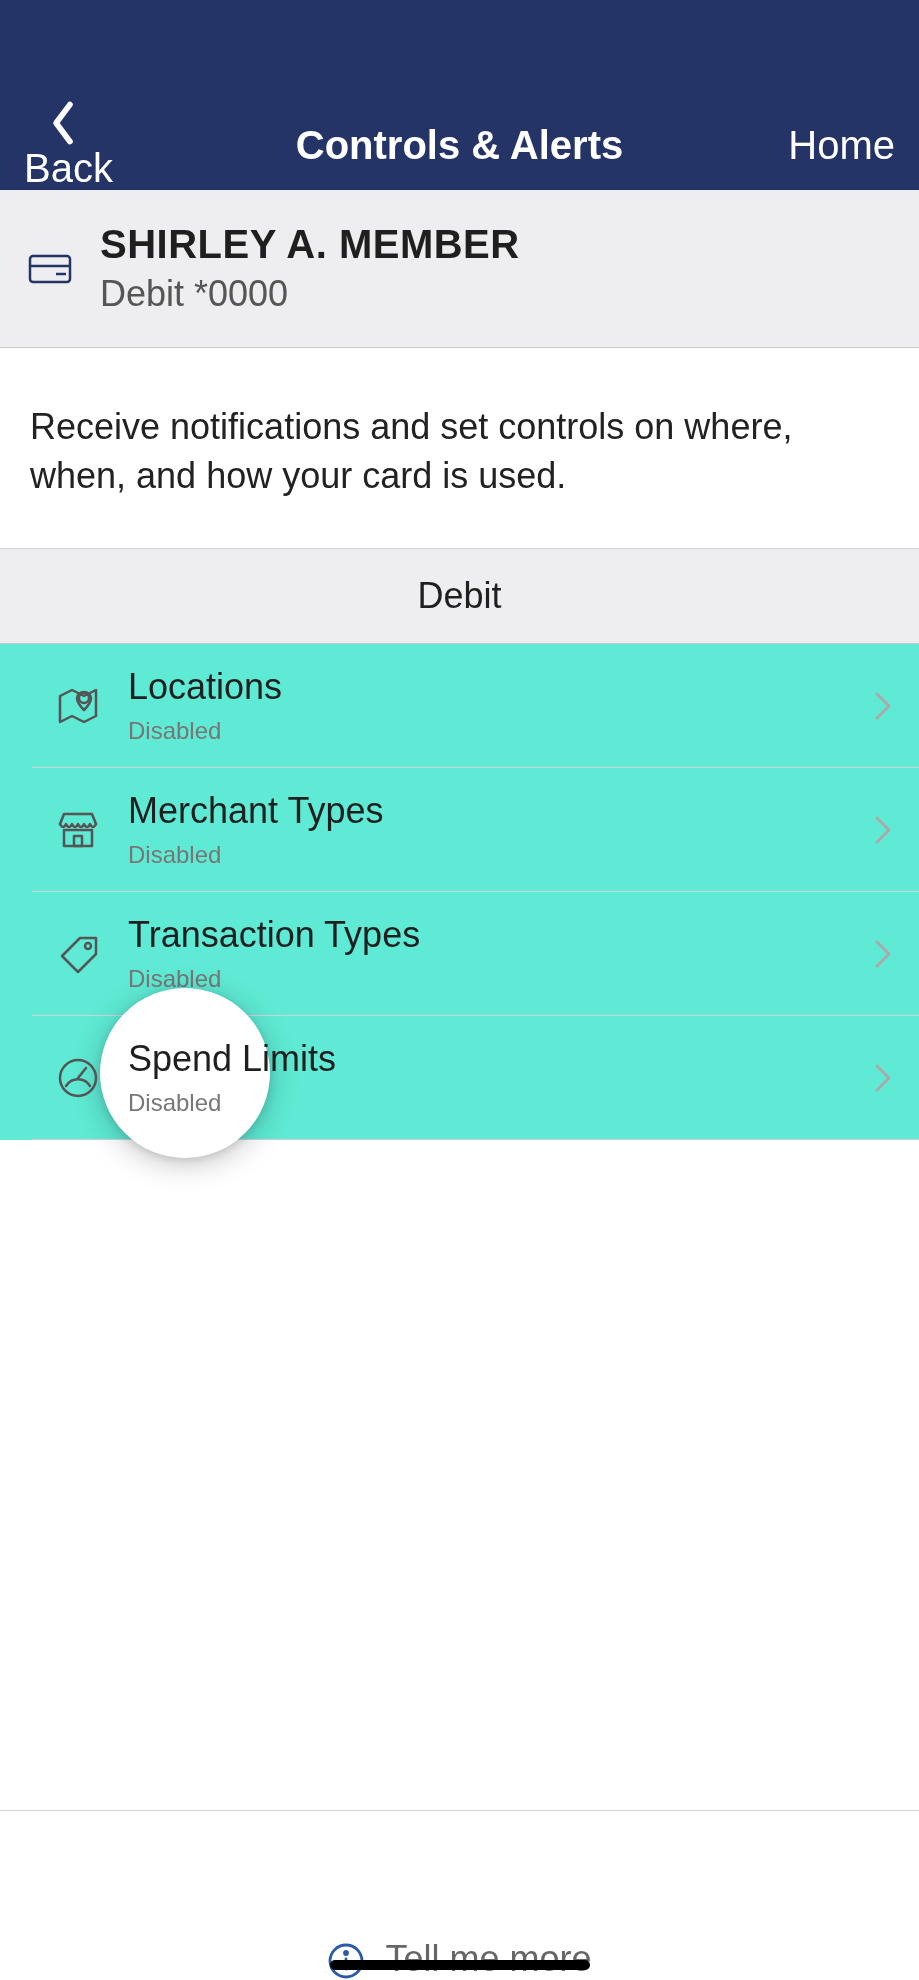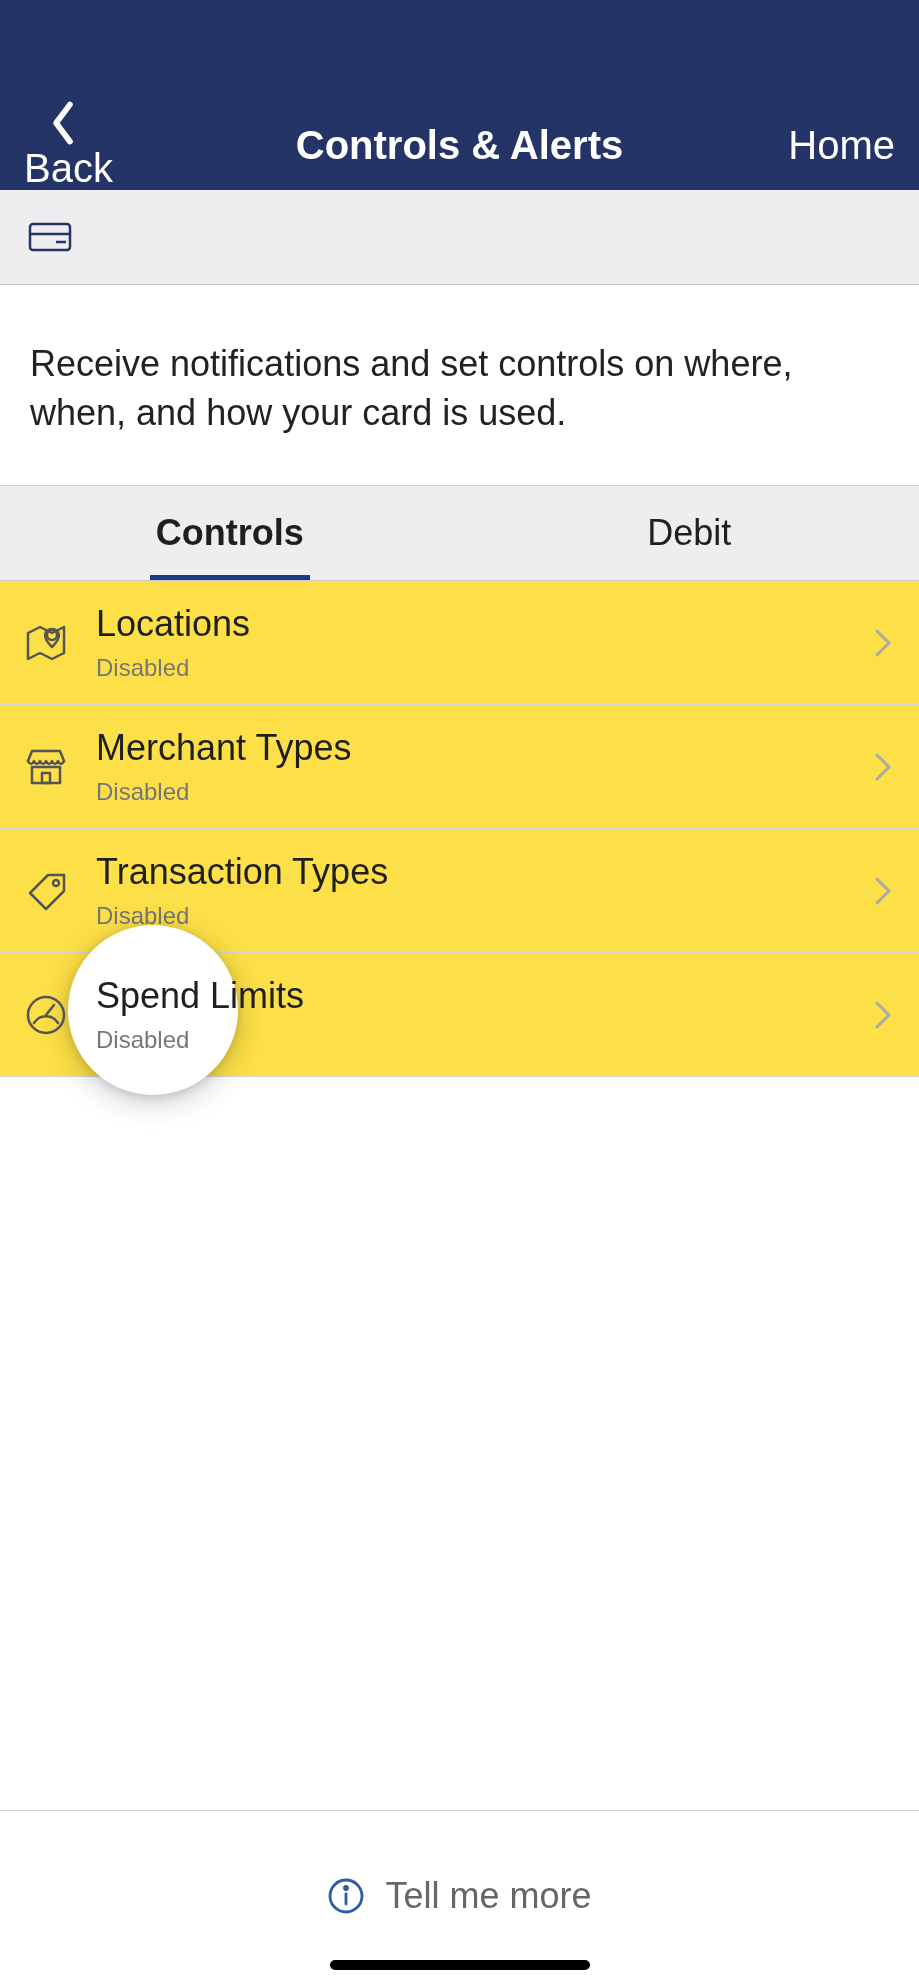--- a/index.html
+++ b/index.html
@@ -91,21 +91,21 @@
   .tab.active::after {
     content: "";
     position: absolute;
     bottom: 0;
     left: 50%;
     transform: translateX(-50%);
     width: 160px;
     height: 5px;
     background: #1b3a8a;
   }
-  .list { background: #fde047; }
+  .list { background: #5eead4; padding-left: 32px; }
   .list-item {
     display: flex;
     align-items: center;
     padding: 22px 26px 22px 24px;
     border-bottom: 1px solid #d2d2d6;
     cursor: pointer;
   }
   .list-icon {
     width: 44px;
     height: 44px;
@@ -128,21 +128,21 @@
   }
   .chevron { width: 20px; height: 32px; flex-shrink: 0; }
   .footer {
     position: absolute;
     left: 0;
     right: 0;
     bottom: 0;
     border-top: 1px solid #d2d2d6;
     height: 170px;
     display: flex;
-    align-items: center;
+    align-items: flex-end;
     justify-content: center;
     gap: 20px;
     background: #fff;
   }
   .info-icon { width: 38px; height: 38px; }
   .footer-text {
     font-size: 36px;
     color: #666;
     cursor: pointer;
   }
@@ -186,26 +186,29 @@
   <div class="nav-title">Controls &amp; Alerts</div>
   <div class="nav-home">Home</div>
 </div>
 
 <div class="card-header">
   <svg class="card-icon" viewBox="0 0 44 30" fill="none" stroke="#243466" stroke-width="2.5">
     <rect x="2" y="2" width="40" height="26" rx="3"></rect>
     <line x1="2" y1="12" x2="42" y2="12"></line>
     <line x1="28" y1="20" x2="38" y2="20"></line>
   </svg>
+  <div>
+    <div class="card-name">SHIRLEY A. MEMBER</div>
+    <div class="card-sub">Debit *0000</div>
+  </div>
 </div>
 
 <div class="description">Receive notifications and set controls on where, when, and how your card is used.</div>
 
 <div class="tabs">
-  <div class="tab active">Controls</div>
   <div class="tab">Debit</div>
 </div>
 
 <div class="list">
 
   <div class="list-item">
     <div class="list-icon">
       <svg viewBox="0 0 44 44" fill="none" stroke="#555" stroke-width="2.5" stroke-linejoin="round" stroke-linecap="round">
         <path d="M4 12 L16 6 L28 12 L40 6 V32 L28 38 L16 32 L4 38 Z"></path>
         <circle cx="28" cy="14" r="5"></circle>

